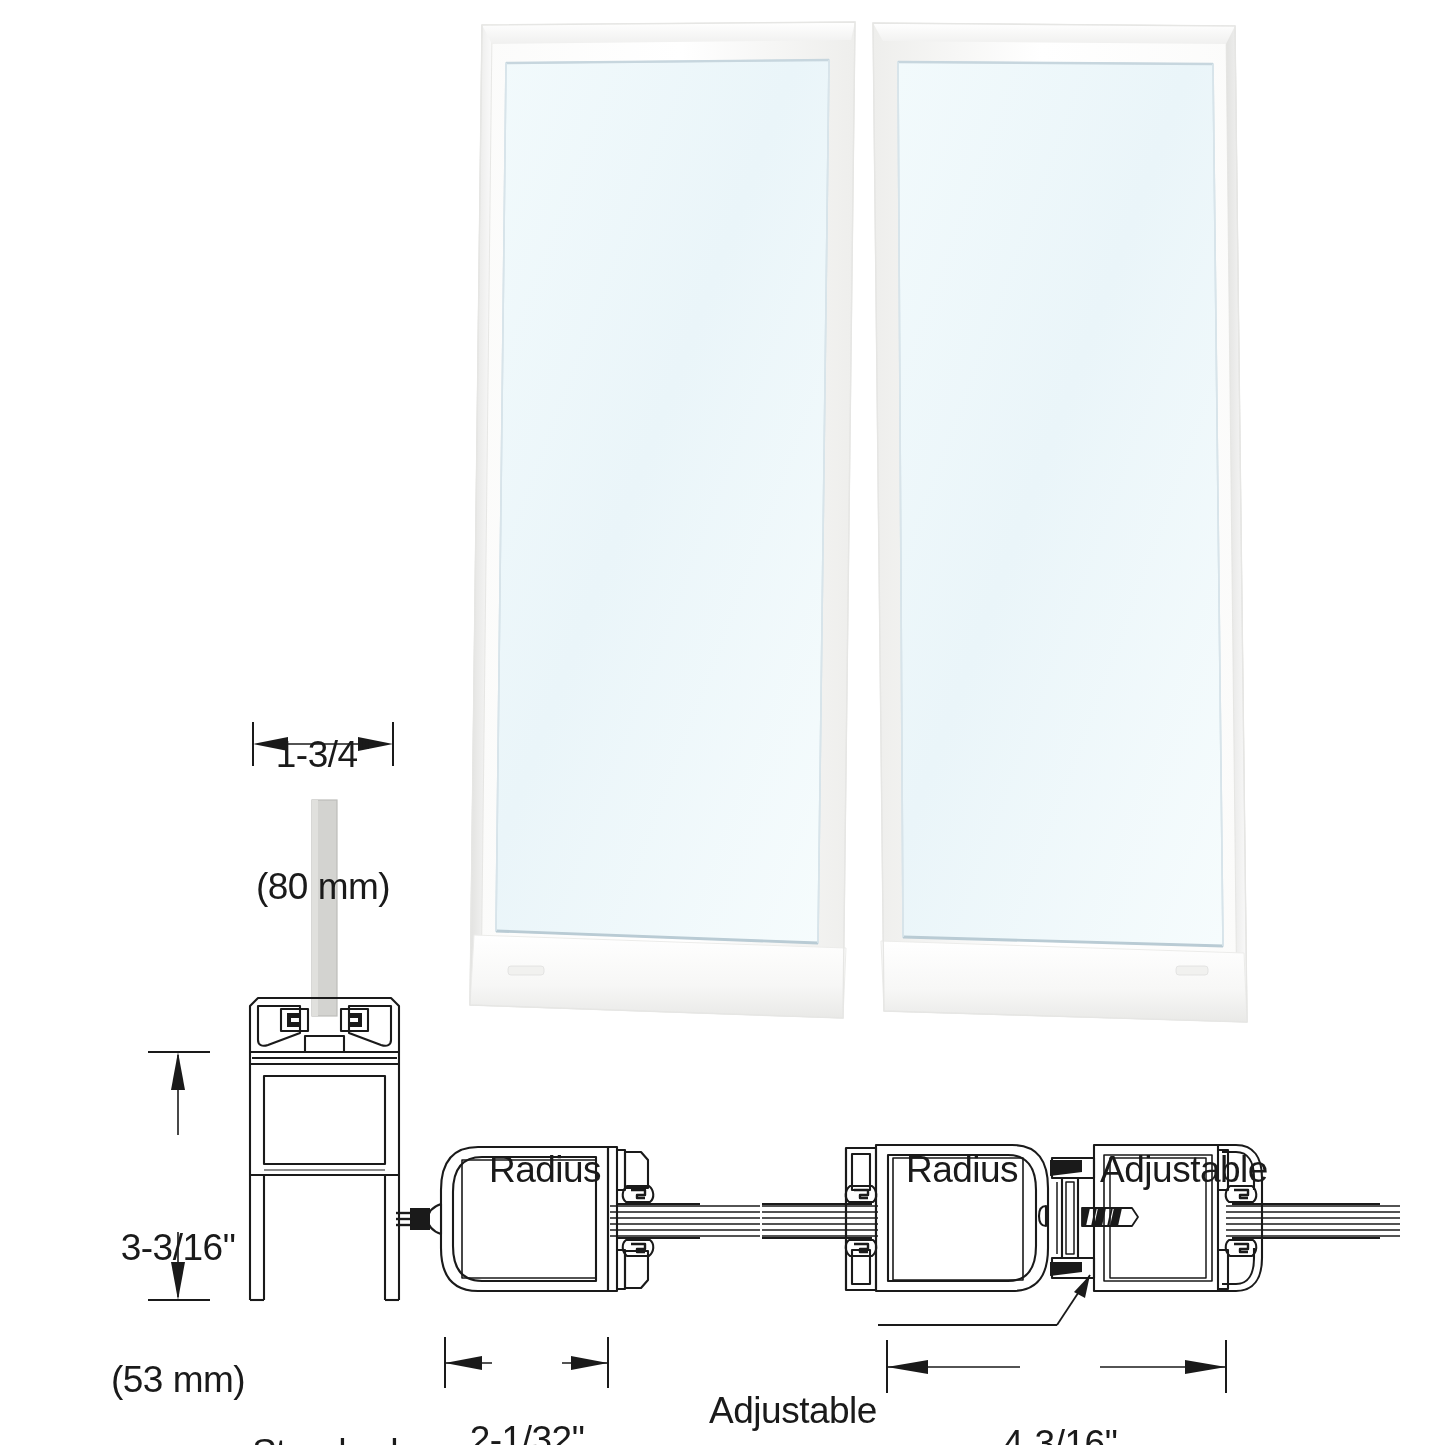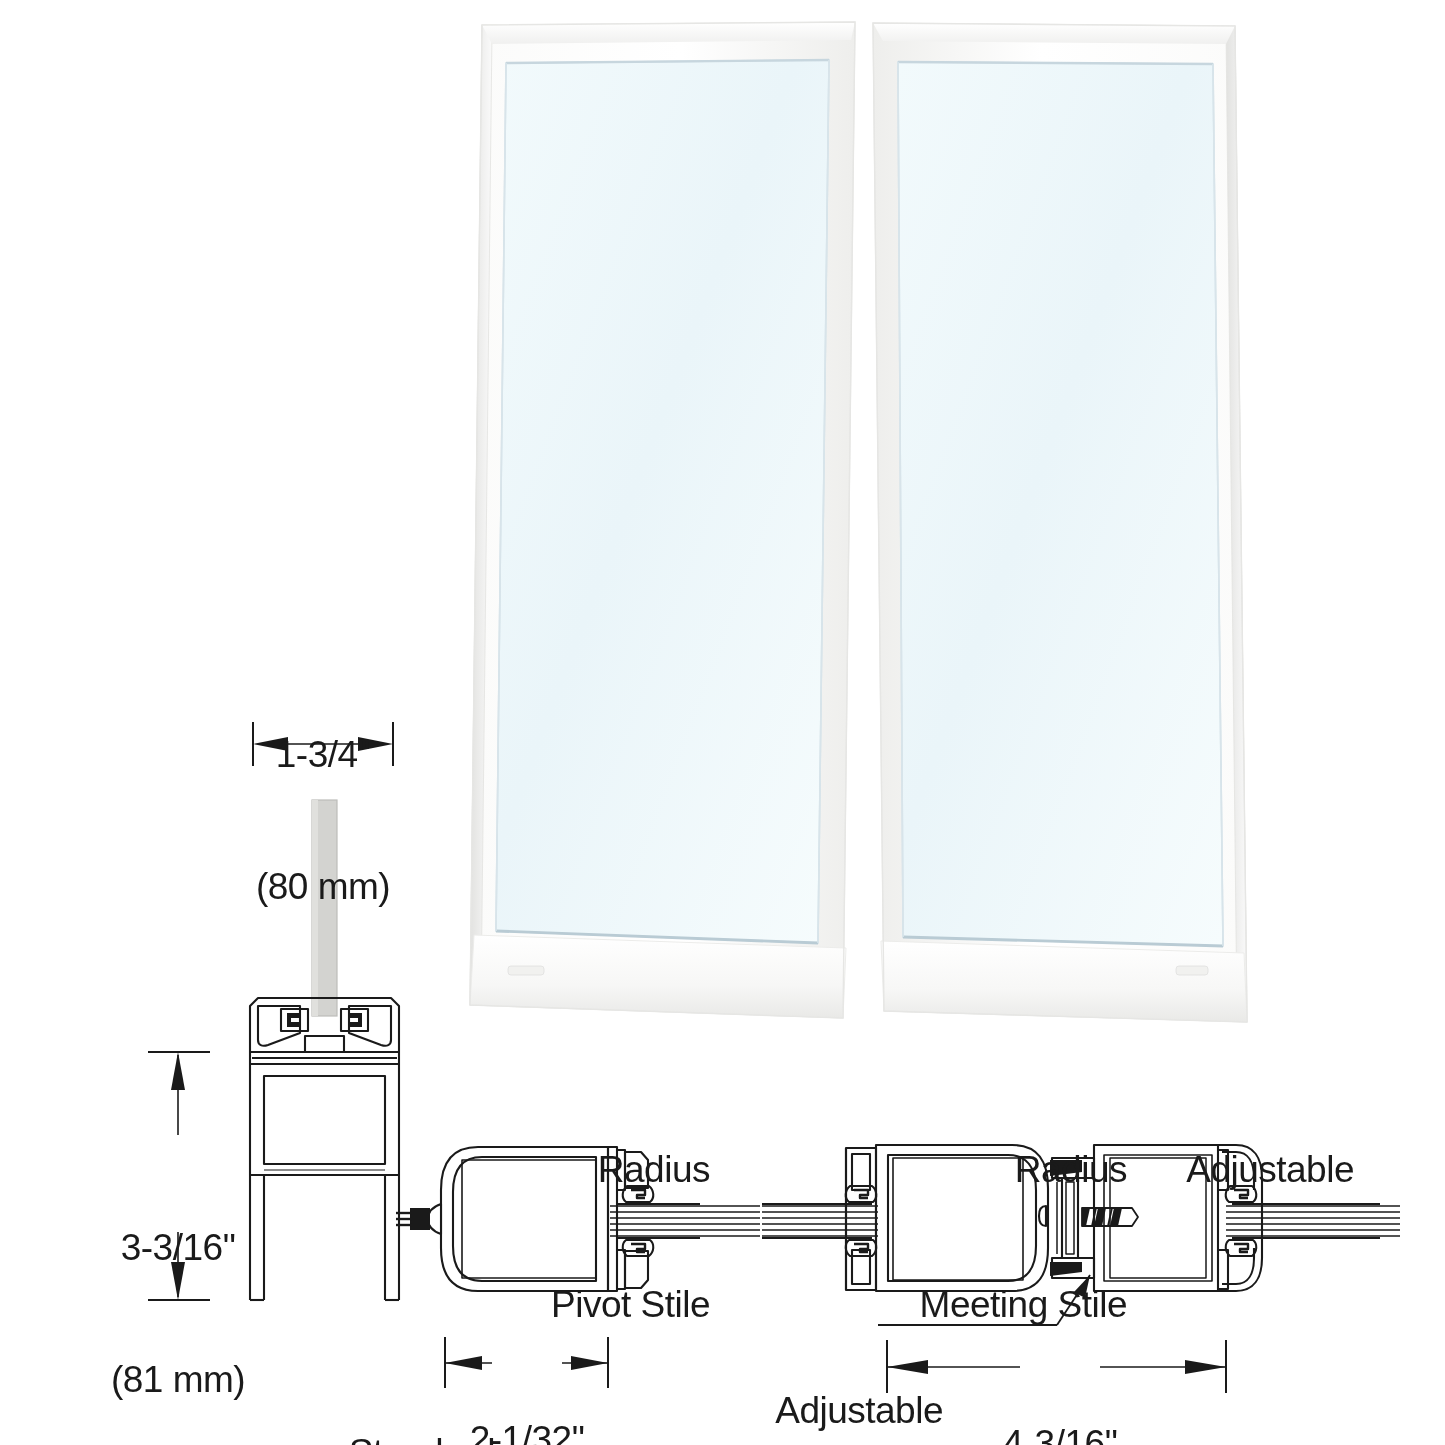--- a/index.html
+++ b/index.html
@@ -20,21 +20,21 @@
     text-align:center;
     white-space:pre;
     letter-spacing:-0.5px;
   }
   .headtext{
     position:absolute;
     font-family:"Liberation Sans","DejaVu Sans",sans-serif;
     font-size:37px;
     line-height:45px;
     color:#1a1a1a;
-    text-align:right;
+    text-align:center;
     white-space:pre;
     letter-spacing:-0.5px;
   }
   .ctr{transform:translateX(-50%);}
 </style>
 </head>
 <body>
 
 <div id="sheet">
 
@@ -342,41 +342,39 @@
     </g>
   </svg>
 
   <div class="dimtext ctr" style="left:323px;top:645px;width:300px;">
     <div>1-3/4"</div>
     <div>(80 mm)</div>
   </div>
 
   <div class="dimtext ctr" style="left:178px;top:1138px;width:330px;">
     <div>3-3/16"</div>
-    <div>(81 mm)</div>
+    <div>(53 mm)</div>
   </div>
 
   <div class="headtext ctr" style="left:325px;top:1340px;width:340px;">
     <div>Standard</div>
     
   </div>
 
   <div class="headtext ctr" style="left:545px;top:1057px;width:330px;">
     <div>Radius</div>
-    <div>Pivot Stile</div>
   </div>
 
   <div class="dimtext ctr" style="left:527px;top:1330px;width:300px;">
     <div>2-1/32"</div>
     
   </div>
 
   <div class="headtext ctr" style="left:962px;top:1057px;width:330px;">
     <div>Radius</div>
-    <div>Meeting Stile</div>
   </div>
 
   <div class="headtext ctr" style="left:1184px;top:1057px;width:340px;">
     <div>Adjustable</div>
   </div>
 
   <div class="headtext ctr" style="left:793px;top:1298px;width:300px;">
     <div>Adjustable</div>
     
   </div>

